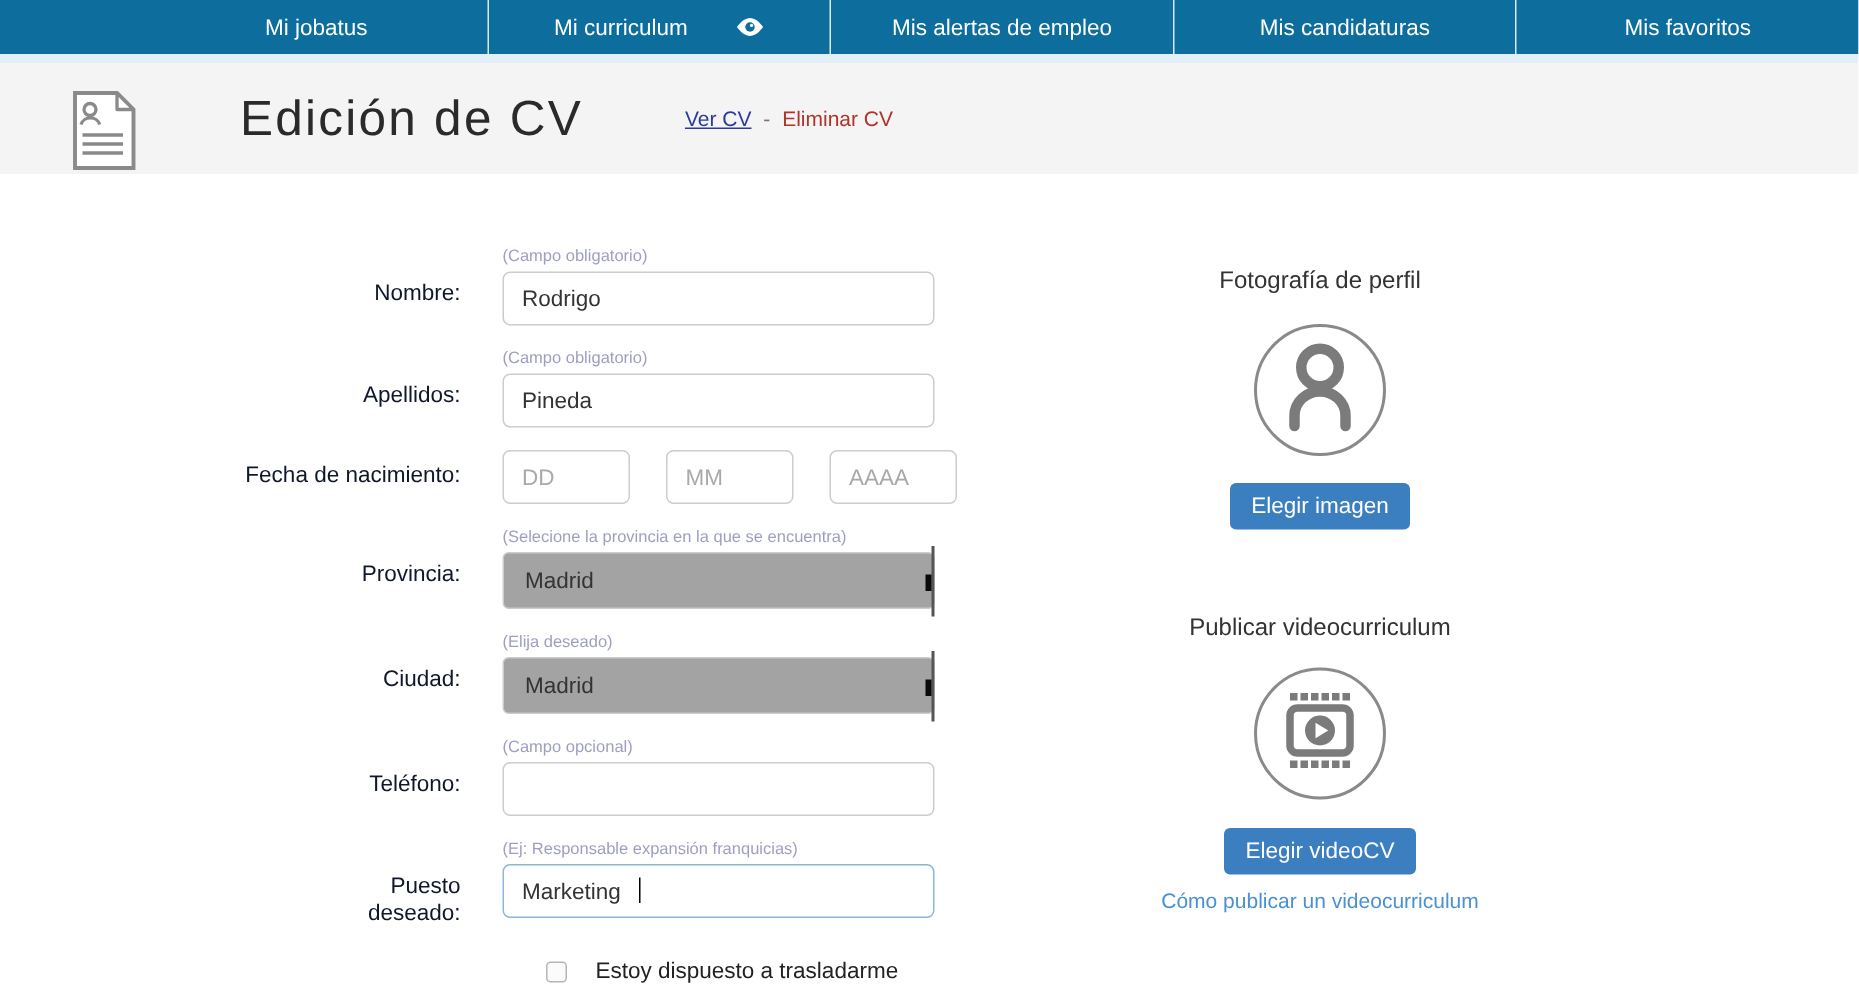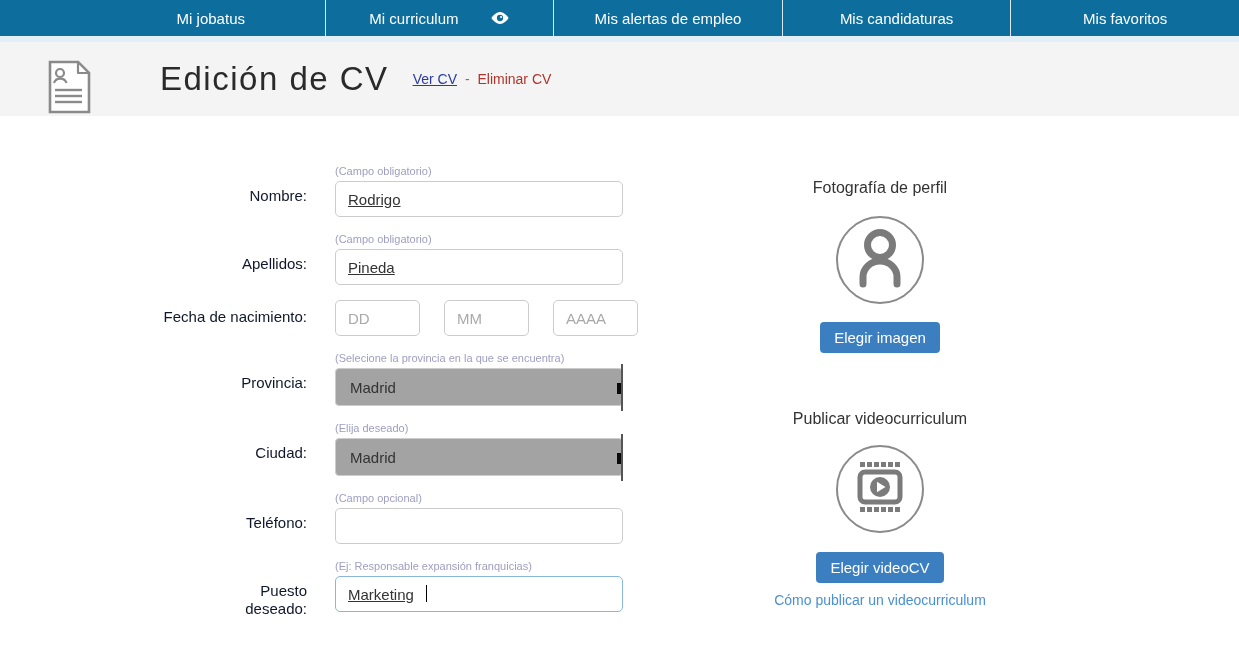--- a/index.html
+++ b/index.html
@@ -14,21 +14,21 @@
   .nav-item + .nav-item { border-left:1px solid rgba(255,255,255,.85);gap:24px; }
   .nav-eye { margin-left:9px; display:inline-flex; }
   .nav-strip { height:6px; background:#e2eff6; }
 
   
   .header { height:74px; background:#f4f4f4; position:relative; }
   .hdr-circle { position:absolute; left:33px; top:12px; width:72px; height:72px;
                 border-radius:50%; background:#f4f4f4; }
   .hdr-icon { position:absolute; left:46px; top:18px; }
   .hdr-content { position:absolute; left:160px; top:0; height:74px;
-                 display:flex; align-items:baseline; }
+                 display:flex; align-items:baseline;gap:44px; }
   .page-title { font-size:33px; font-weight:300; letter-spacing:1.5px; color:#2a2a2a;
                 line-height:74px; }
   .hdr-links { font-size:14px; margin-left:24px; position:relative; top:-6px; }
   .ver-cv { color:#2b3c9e; text-decoration:underline; cursor:pointer; }
   .hdr-sep { color:#8a6a6a; margin:0 4px; }
   .eliminar-cv { color:#b0342c; cursor:pointer; }
 
   
   .main { position:relative; height:545px; background:#fff; }
 
@@ -37,21 +37,21 @@
   .row { display:flex; align-items:flex-start; margin-bottom:15px; }
   .lbl { width:335px; text-align:right; padding-right:28px; font-size:15px;
          color:#0f172a; line-height:18px; }
   .lbl.with-hint { padding-top:23px; }
   .lbl.no-hint { padding-top:8px; }
   .narrow-label { display:inline-block; max-width:80px; }
   .field { position:relative; }
   .hint { font-size:11px; color:#9e9ec2; height:15px; line-height:15px; margin-bottom:2px; }
   .txt { width:288px; height:36px; border:1px solid #ccc; border-radius:5px;
          padding:0 12px; font-size:15px; color:#333; background:#fff; outline:none;
-         font-family:"Liberation Sans", sans-serif;text-decoration:underline; }
+         font-family:"Liberation Sans", sans-serif; }
   .txt::placeholder { color:#a9a9a9; }
   .txt.focused { border-color:#8ab6d9; }
   .date-group { display:flex; gap:24px; }
   .date-inp { width:85px; height:36px; border:1px solid #ccc; border-radius:5px;
               padding:0 12px; font-size:15px; color:#333; outline:none;
               font-family:"Liberation Sans", sans-serif; }
   .date-inp::placeholder { color:#a9a9a9; }
   .selectbox { width:288px; height:38px; border:1px solid #ccc; border-radius:4px;
                background:#a3a3a3; font-size:15px; color:#333; display:flex;
                align-items:center; padding-left:14px; position:relative; cursor:pointer; }
@@ -201,20 +201,24 @@
       <div class="lbl with-hint">
         <span class="narrow-label">Puesto deseado:</span>
       </div>
       <div class="field">
         <div class="hint">(Ej: Responsable expansión franquicias)</div>
         <input class="txt focused" type="text" value="Marketing" style="">
         <span class="caret"></span>
       </div>
     </div>
 
+    <div class="check-row">
+      <span class="checkbox"></span>
+      <span class="check-label">Estoy dispuesto a trasladarme</span>
+    </div>
 
   </div>
 
   <div class="right-col">
 
     <div class="side-title">Fotografía de perfil</div>
     <div class="circle-icon avatar-circle">
       <span>
         <svg width="88" height="88" viewBox="0 0 88 88">
           <circle cx="44" cy="31" r="12.5" fill="none" stroke="#7b7b7b" stroke-width="7"></circle>

